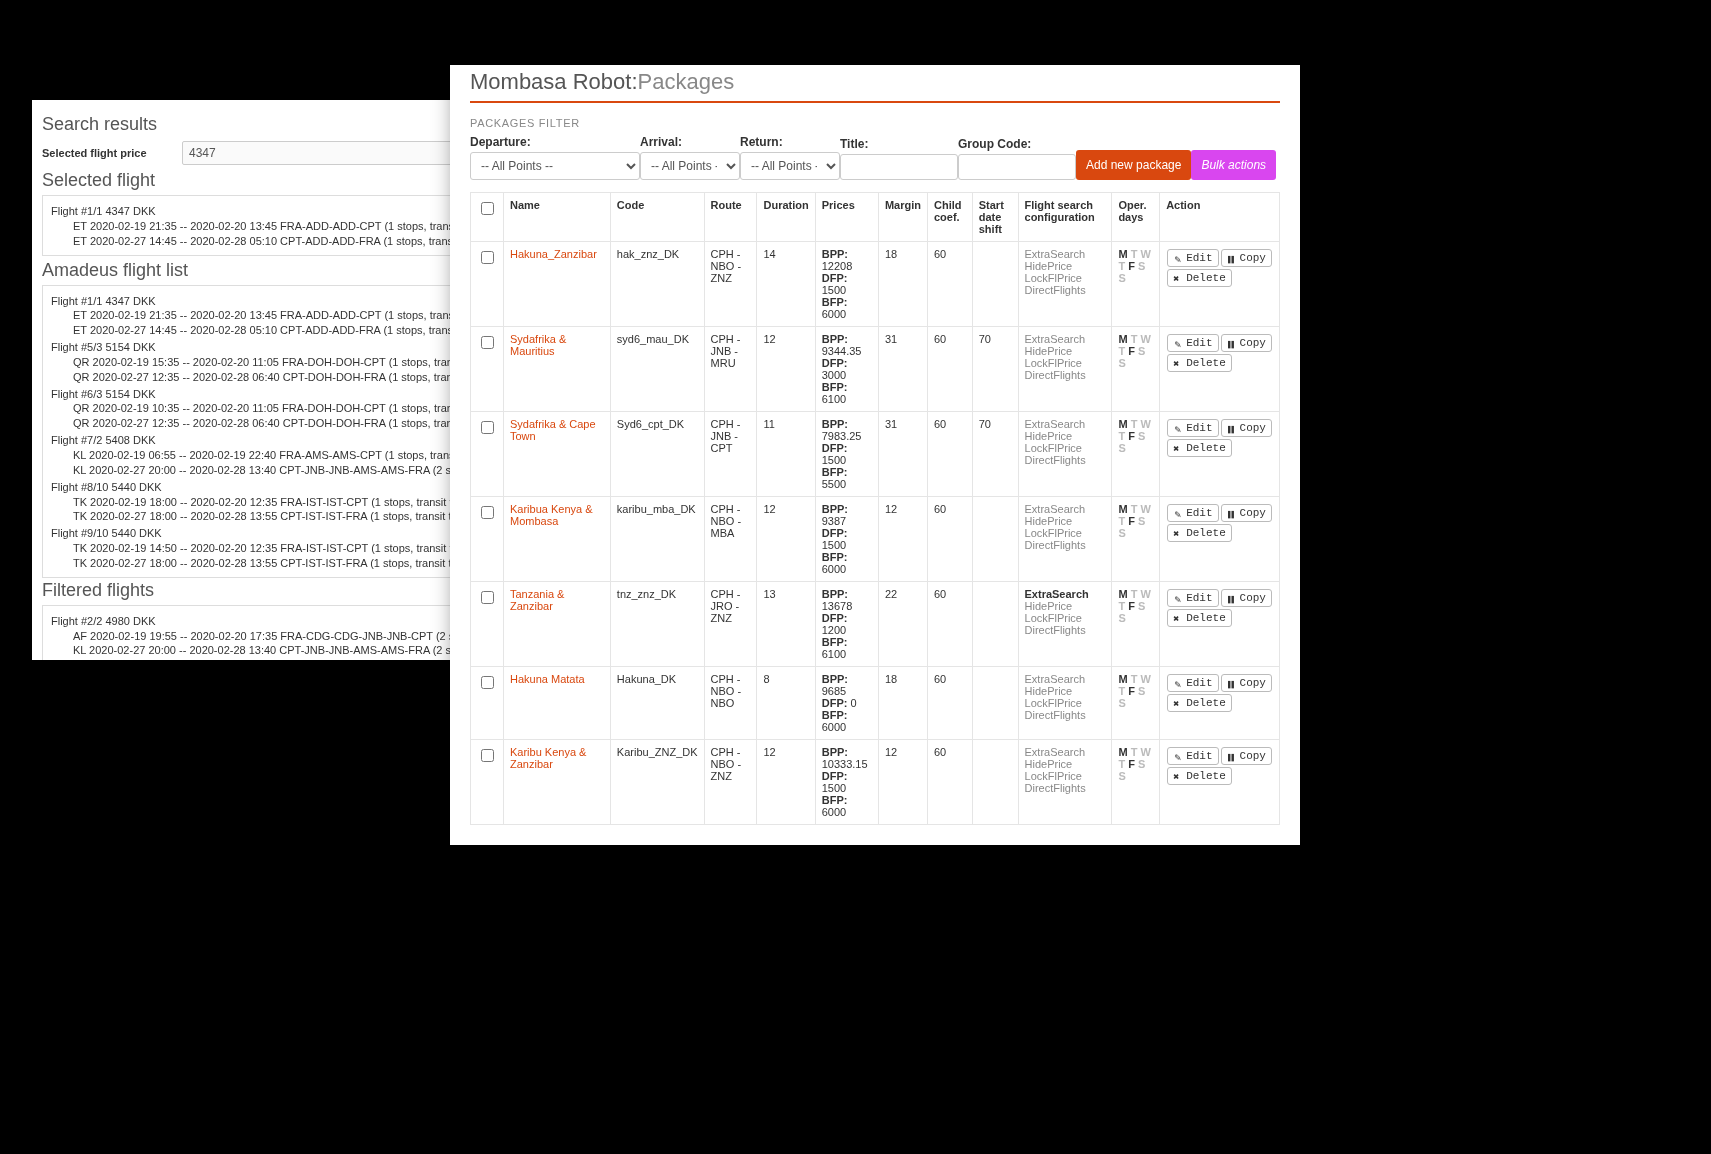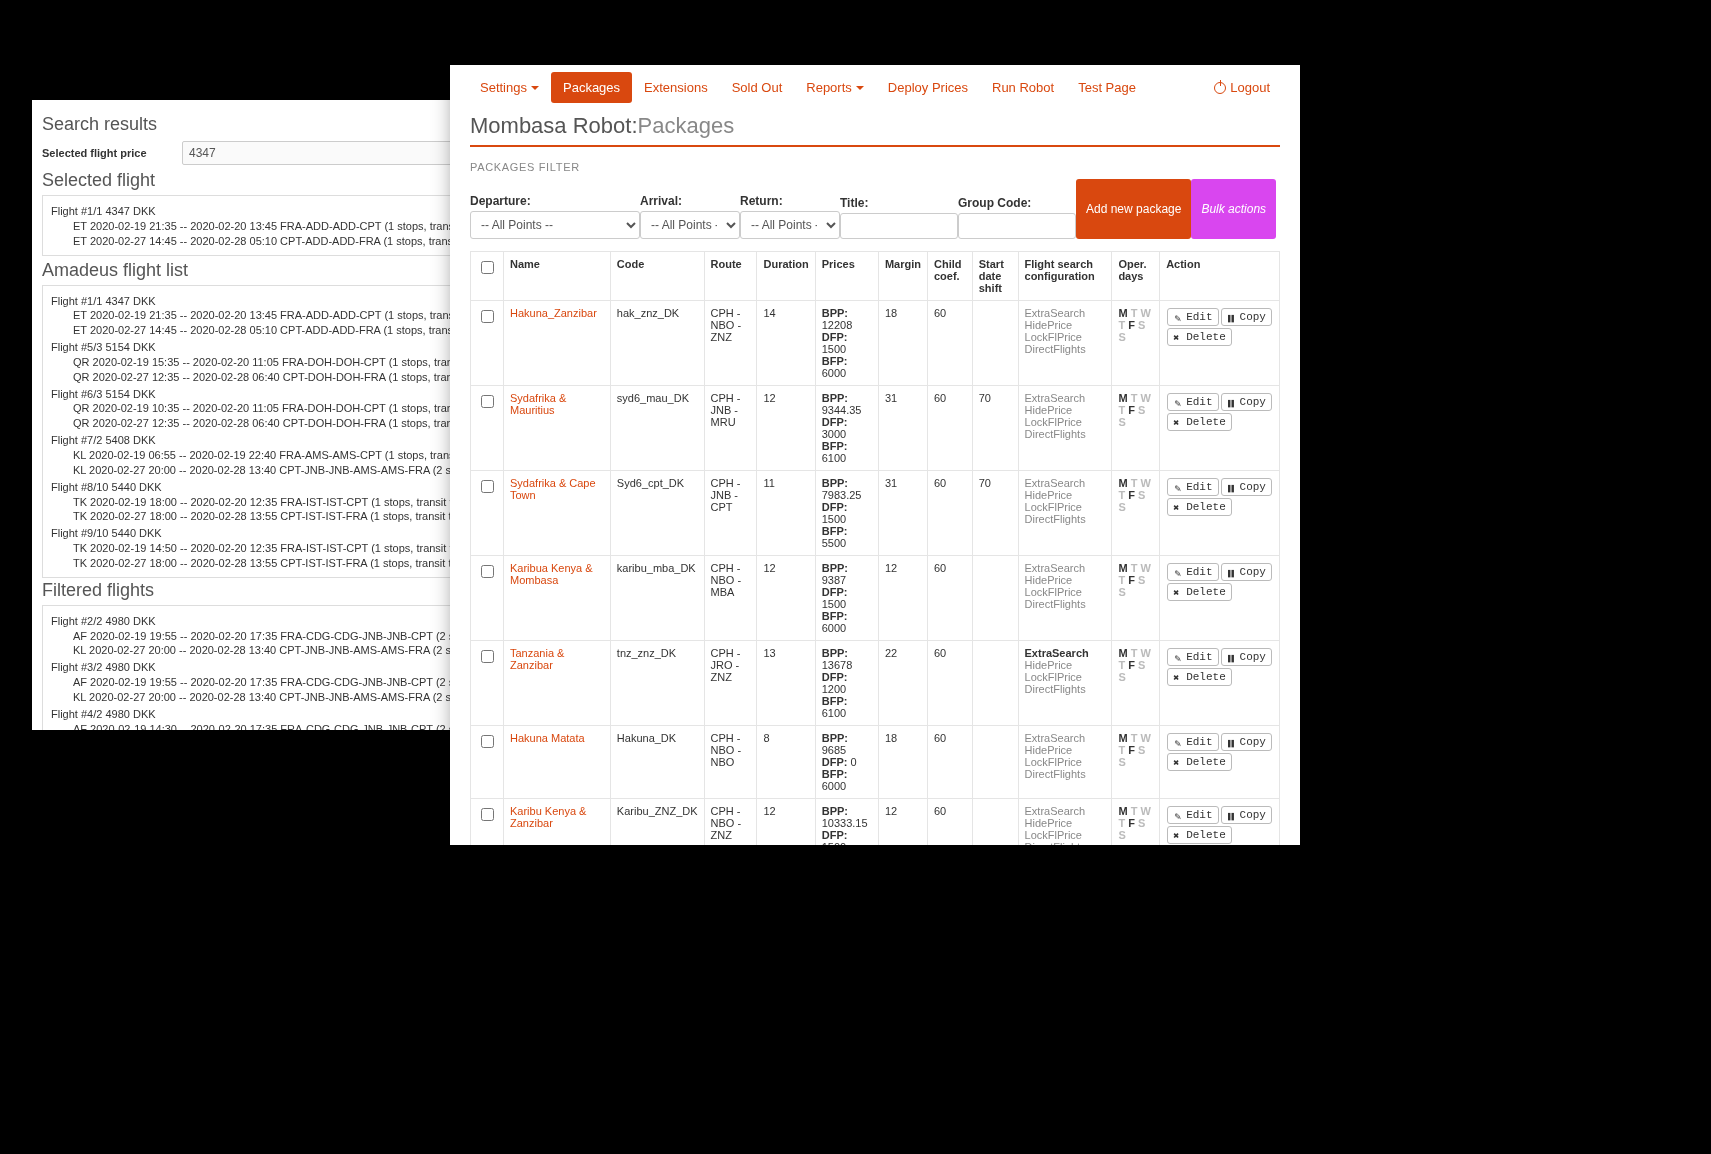--- a/index.html
+++ b/index.html
@@ -1,21 +1,21 @@
 <!DOCTYPE html>
 <html><head>
 <meta charset="utf-8">
 <style>
   * { box-sizing: border-box; }
   body { margin: 0; background: #000; font-family: "Helvetica Neue", Arial, sans-serif; font-size: 12px; color: #333; }
   .stage { position: relative; width: 1711px; height: 1154px; }
 
   
   .panel-left {
-    position: absolute; left: 32px; top: 100px; width: 430px; height: 630px;
+    position: absolute; left: 32px; top: 100px; width: 430px; height: 560px;
     background: #fff; overflow: hidden; box-shadow: 4px 6px 18px rgba(0,0,0,.4);
     padding: 8px 0;
   }
   .panel-left h2 { font-size: 18px; font-weight: 400; margin: 6px 10px 6px 10px; color: #555; }
   .panel-left .price-row { display:flex; align-items:center; margin: 4px 10px 5px 10px; }
   .panel-left .price-row .lbl { flex: 0 0 140px; font-weight:700; font-size:11px; }
   .panel-left .price-row input {
     flex: 1; border: 1px solid #ccc; border-radius: 2px; padding: 4px 6px; font-size:12px; color:#555;
     background: #fafafa;
   }
@@ -50,21 +50,21 @@
   .filter-label { padding: 0 20px; font-size:11px; letter-spacing: .06em; color:#888; margin-bottom:6px;}
   .filters { display:flex; gap:0; padding: 0 20px 12px 20px; font-size:12px; align-items:flex-end;}
   .fcol { display:flex; flex-direction:column; gap:3px; }
   .fcol label { font-weight:700; font-size:12px; color:#333;}
   .fcol select, .fcol input {
     border:1px solid #ccc; border-radius:3px; padding:5px 6px; font-size:12px; background:#fff; color:#555;
   }
   .fcol.sel { width: 170px; }
   .fcol.small { width: 100px; }
   .fcol.grow { width: 118px; }
-  .btn { border:none; color:#fff; padding:23px 10px; border-radius:3px; font-size:12px; cursor:pointer; }
+  .btn { border:none; color:#fff; padding:8px 10px; border-radius:3px; font-size:12px; cursor:pointer; }
   .btn.orange { background:#d9480f; }
   .btn.orange-lt { background:#d946ef;font-style:italic; }
 
   
   .tbl { width: calc(100% - 40px); margin:0 20px; border-collapse: collapse; font-size:11px; color:#333;}
   .tbl th, .tbl td { border:1px solid #e5e5e5; padding:6px 6px; text-align:left; vertical-align:top;}
   .tbl th { font-weight:700; color:#333; background:#fff; }
   .tbl th.chk, .tbl td.chk { width:18px; text-align:center;}
   .tbl td.name a { color:#d9480f; text-decoration:none; }
   .tbl td.prices span { display:block; }
@@ -135,32 +135,20 @@
         <div class="flight-head">Flight #3/2      4980 DKK</div>
         <div class="seg">AF  2020-02-19  19:55 -- 2020-02-20  17:35 FRA-CDG-CDG-JNB-JNB-CPT (2 stops, tran</div>
         <div class="seg">KL  2020-02-27  20:00 -- 2020-02-28  13:40 CPT-JNB-JNB-AMS-AMS-FRA (2 stops, tran</div>
         <div class="flight-head">Flight #4/2      4980 DKK</div>
         <div class="seg">AF  2020-02-19  14:30 -- 2020-02-20  17:35 FRA-CDG-CDG-JNB-JNB-CPT (2 stops, tran</div>
       </div>
 
   </div>
 
   <div class="panel-right">
-    <div class="nav">
-      <a href="#"><span>Settings</span><span class="caret-down"></span></a>
-      <a href="#" class="active">Packages</a>
-      <a href="#">Extensions</a>
-      <a href="#">Sold Out</a>
-      <a href="#"><span>Reports</span><span class="caret-down"></span></a>
-      <a href="#">Deploy Prices</a>
-      <a href="#">Run Robot</a>
-      <a href="#">Test Page</a>
-      <div class="spacer"></div>
-      <a href="#"><span class="power"></span><span>Logout</span></a>
-    </div>
 
     <div class="page-title">
       <span>Mombasa Robot:</span><span class="grey">Packages</span>
     </div>
     <div class="rule accent"></div>
 
     <div class="filter-label">PACKAGES FILTER</div>
 
     <div class="filters">
       <div class="fcol sel">

